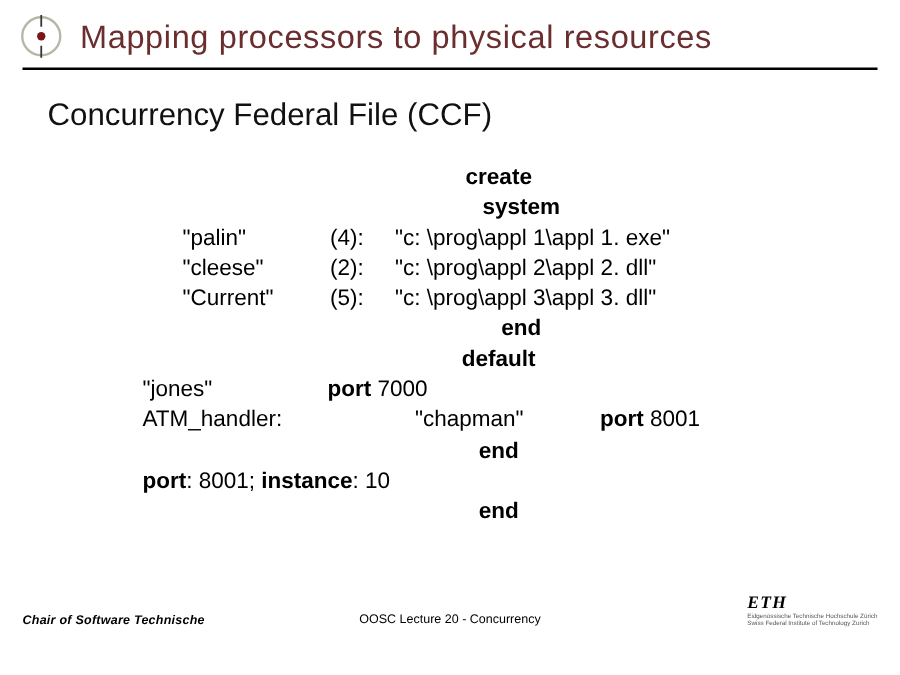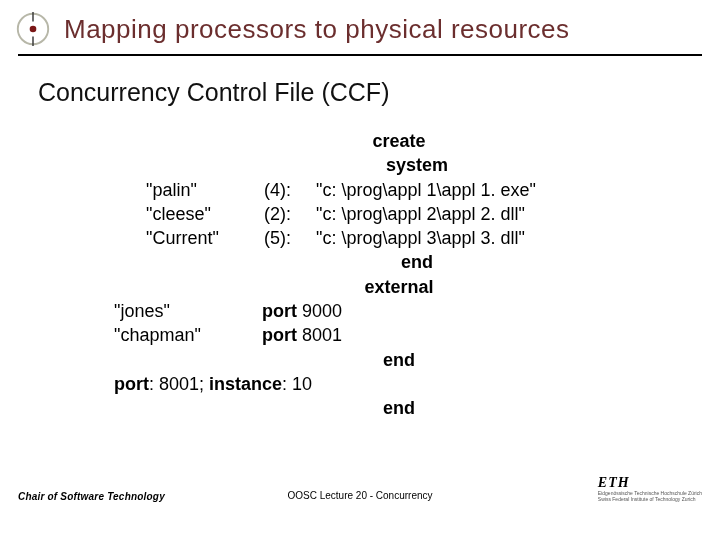--- a/index.html
+++ b/index.html
@@ -38,21 +38,21 @@
       <circle cx="20" cy="20" r="16" fill="none" stroke="#b7b7a8" stroke-width="2"></circle>
       <circle cx="20" cy="20" r="3.5" fill="#7a1616"></circle>
       <line x1="20" y1="2" x2="20" y2="12" stroke="#333" stroke-width="1.5"></line>
       <line x1="20" y1="28" x2="20" y2="38" stroke="#333" stroke-width="1.5"></line>
     </svg>
     <div class="title">Mapping processors to physical resources</div>
   </div>
 
   <hr class="rule">
 
-  <div class="subtitle">Concurrency Control File (CCF)</div>
+  <div class="subtitle">Concurrency Federal File (CCF)</div>
 
   <div class="code">
 
     <div class="kw">create</div>
     <div class="ind1 kw">system</div>
 
     <div class="ind2 row">
       <span class="c-name">"palin"</span>
       <span class="c-num">(4):</span>
       <span class="c-path">"c: \prog\appl 1\appl 1. exe"</span>
@@ -63,42 +63,43 @@
       <span class="c-path">"c: \prog\appl 2\appl 2. dll"</span>
     </div>
     <div class="ind2 row">
       <span class="c-name">"Current"</span>
       <span class="c-num">(5):</span>
       <span class="c-path">"c: \prog\appl 3\appl 3. dll"</span>
     </div>
 
     <div class="ind1 kw">end</div>
 
-    <div class="kw">external</div>
+    <div class="kw">default</div>
 
     <div class="ind1 row">
       <span class="e-host">"jones"</span>
-      <span class="e-port"><span class="kw">port</span><span> 9000</span></span>
+      <span class="e-port"><span class="kw">port</span><span> 7000</span></span>
     </div>
     <div class="ind1 row">
+      <span class="e-name">ATM_handler:</span>
       <span class="e-host">"chapman"</span>
       <span class="e-port"><span class="kw">port</span><span> 8001</span></span>
     </div>
 
     <div class="kw">end</div>
 
     <div class="ind1">
       <span class="kw">port</span><span>: 8001; </span><span class="kw">instance</span><span>: 10</span>
     </div>
     <div class="kw">end</div>
 
   </div>
 
   <div class="footer">
-    <div class="footer-left">Chair of Software Technology</div>
+    <div class="footer-left">Chair of Software Technische</div>
     <div class="footer-right">
       <div class="eth">ETH</div>
       <div class="eth-sub">Eidgenössische Technische Hochschule Zürich</div>
       <div class="eth-sub">Swiss Federal Institute of Technology Zurich</div>
     </div>
   </div>
   <div class="footer-center">OOSC  Lecture 20 - Concurrency</div>
 
 </div>
 

